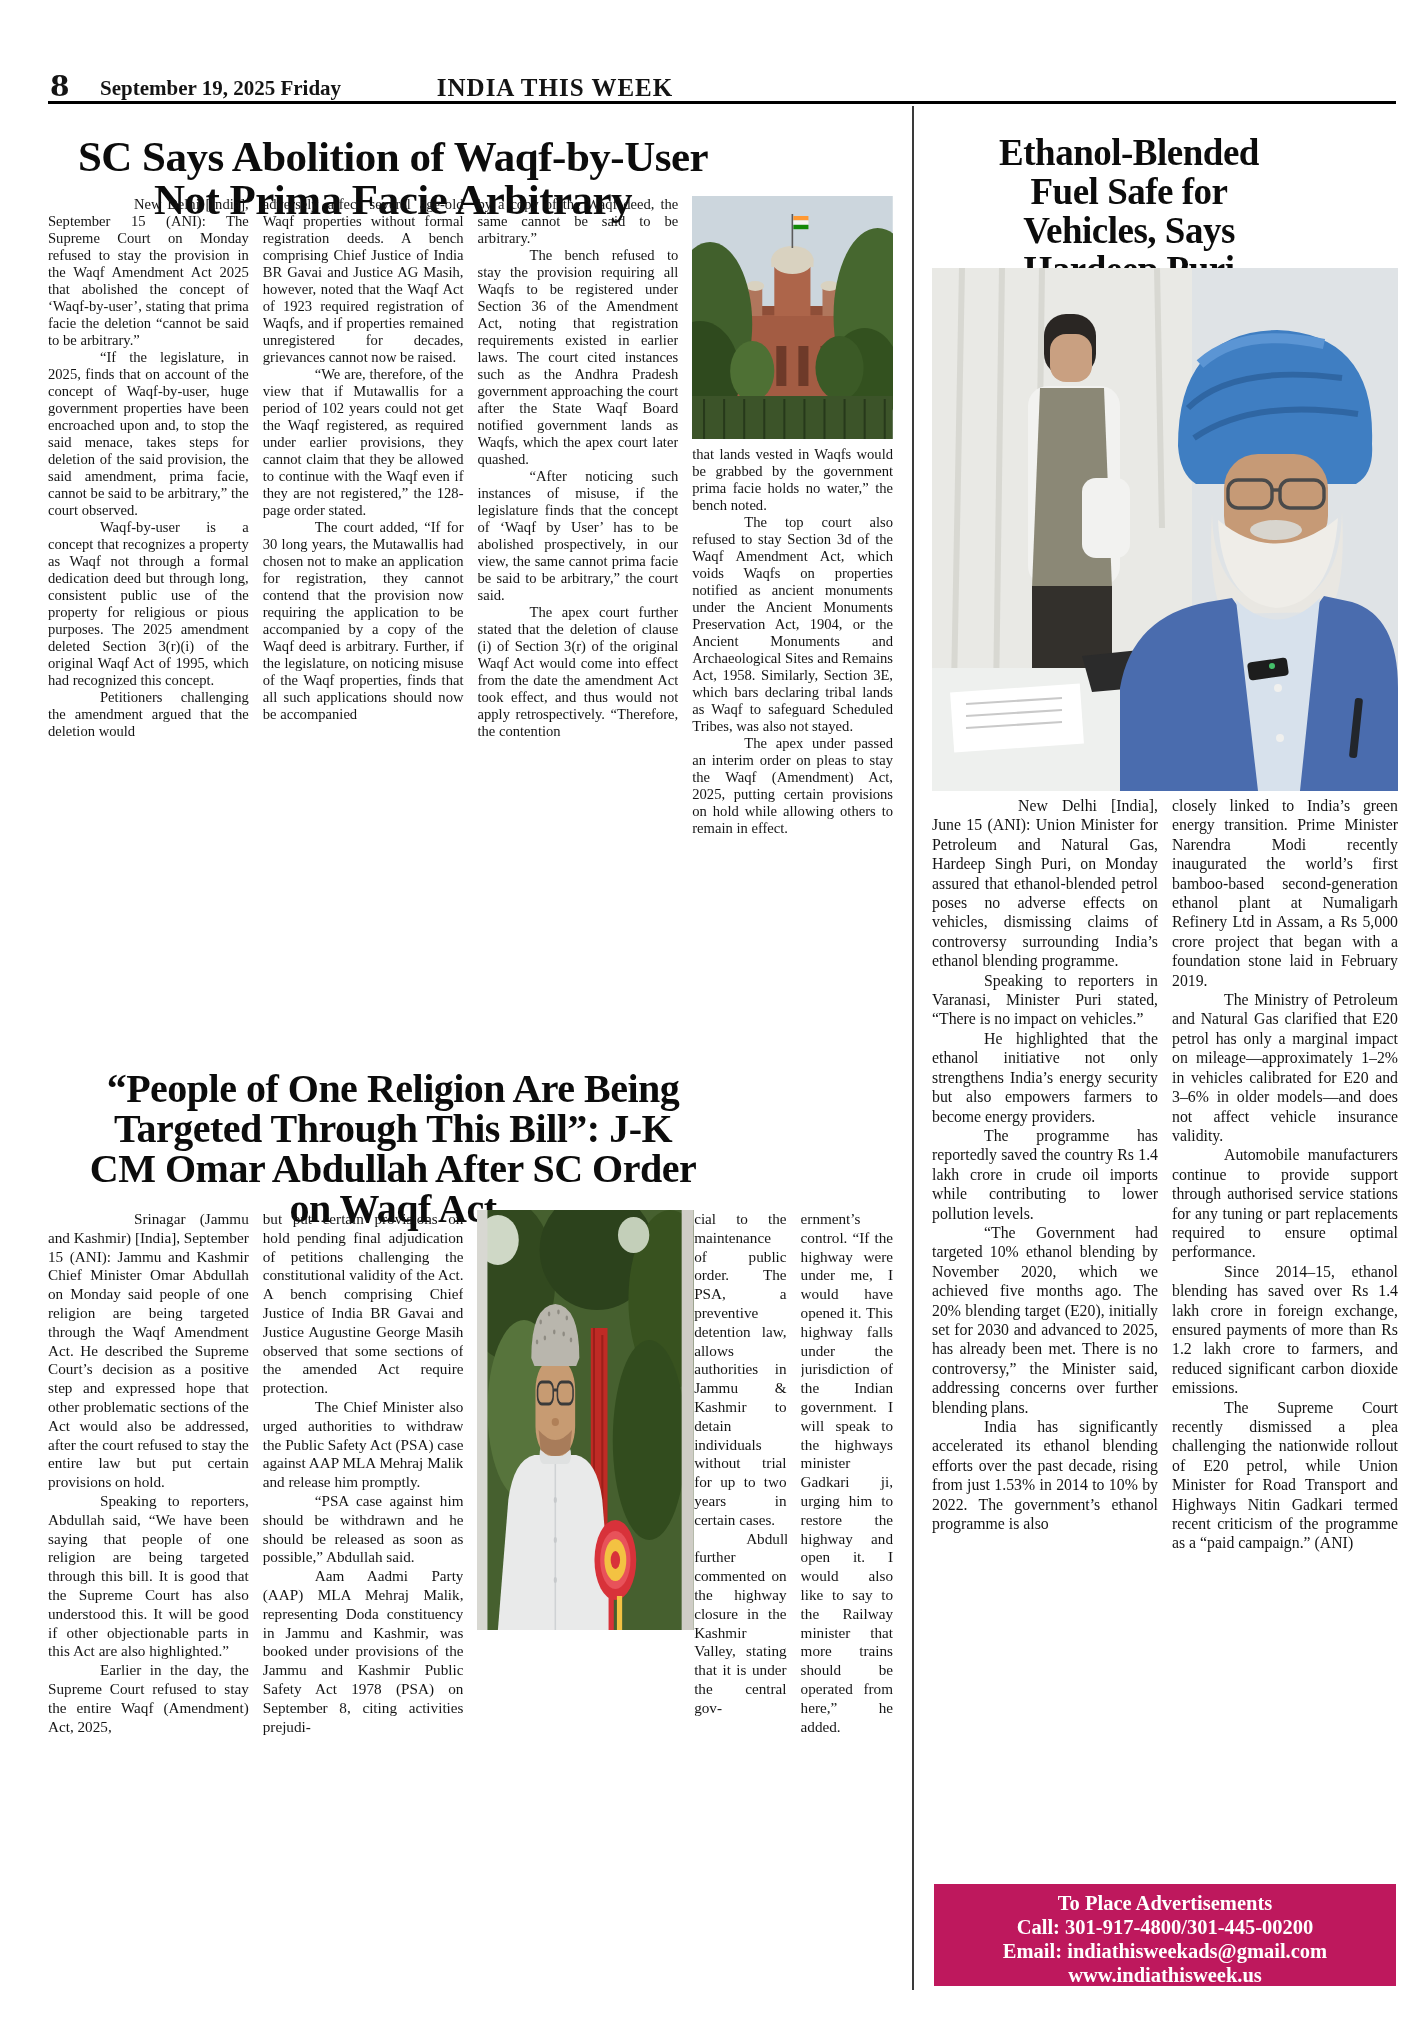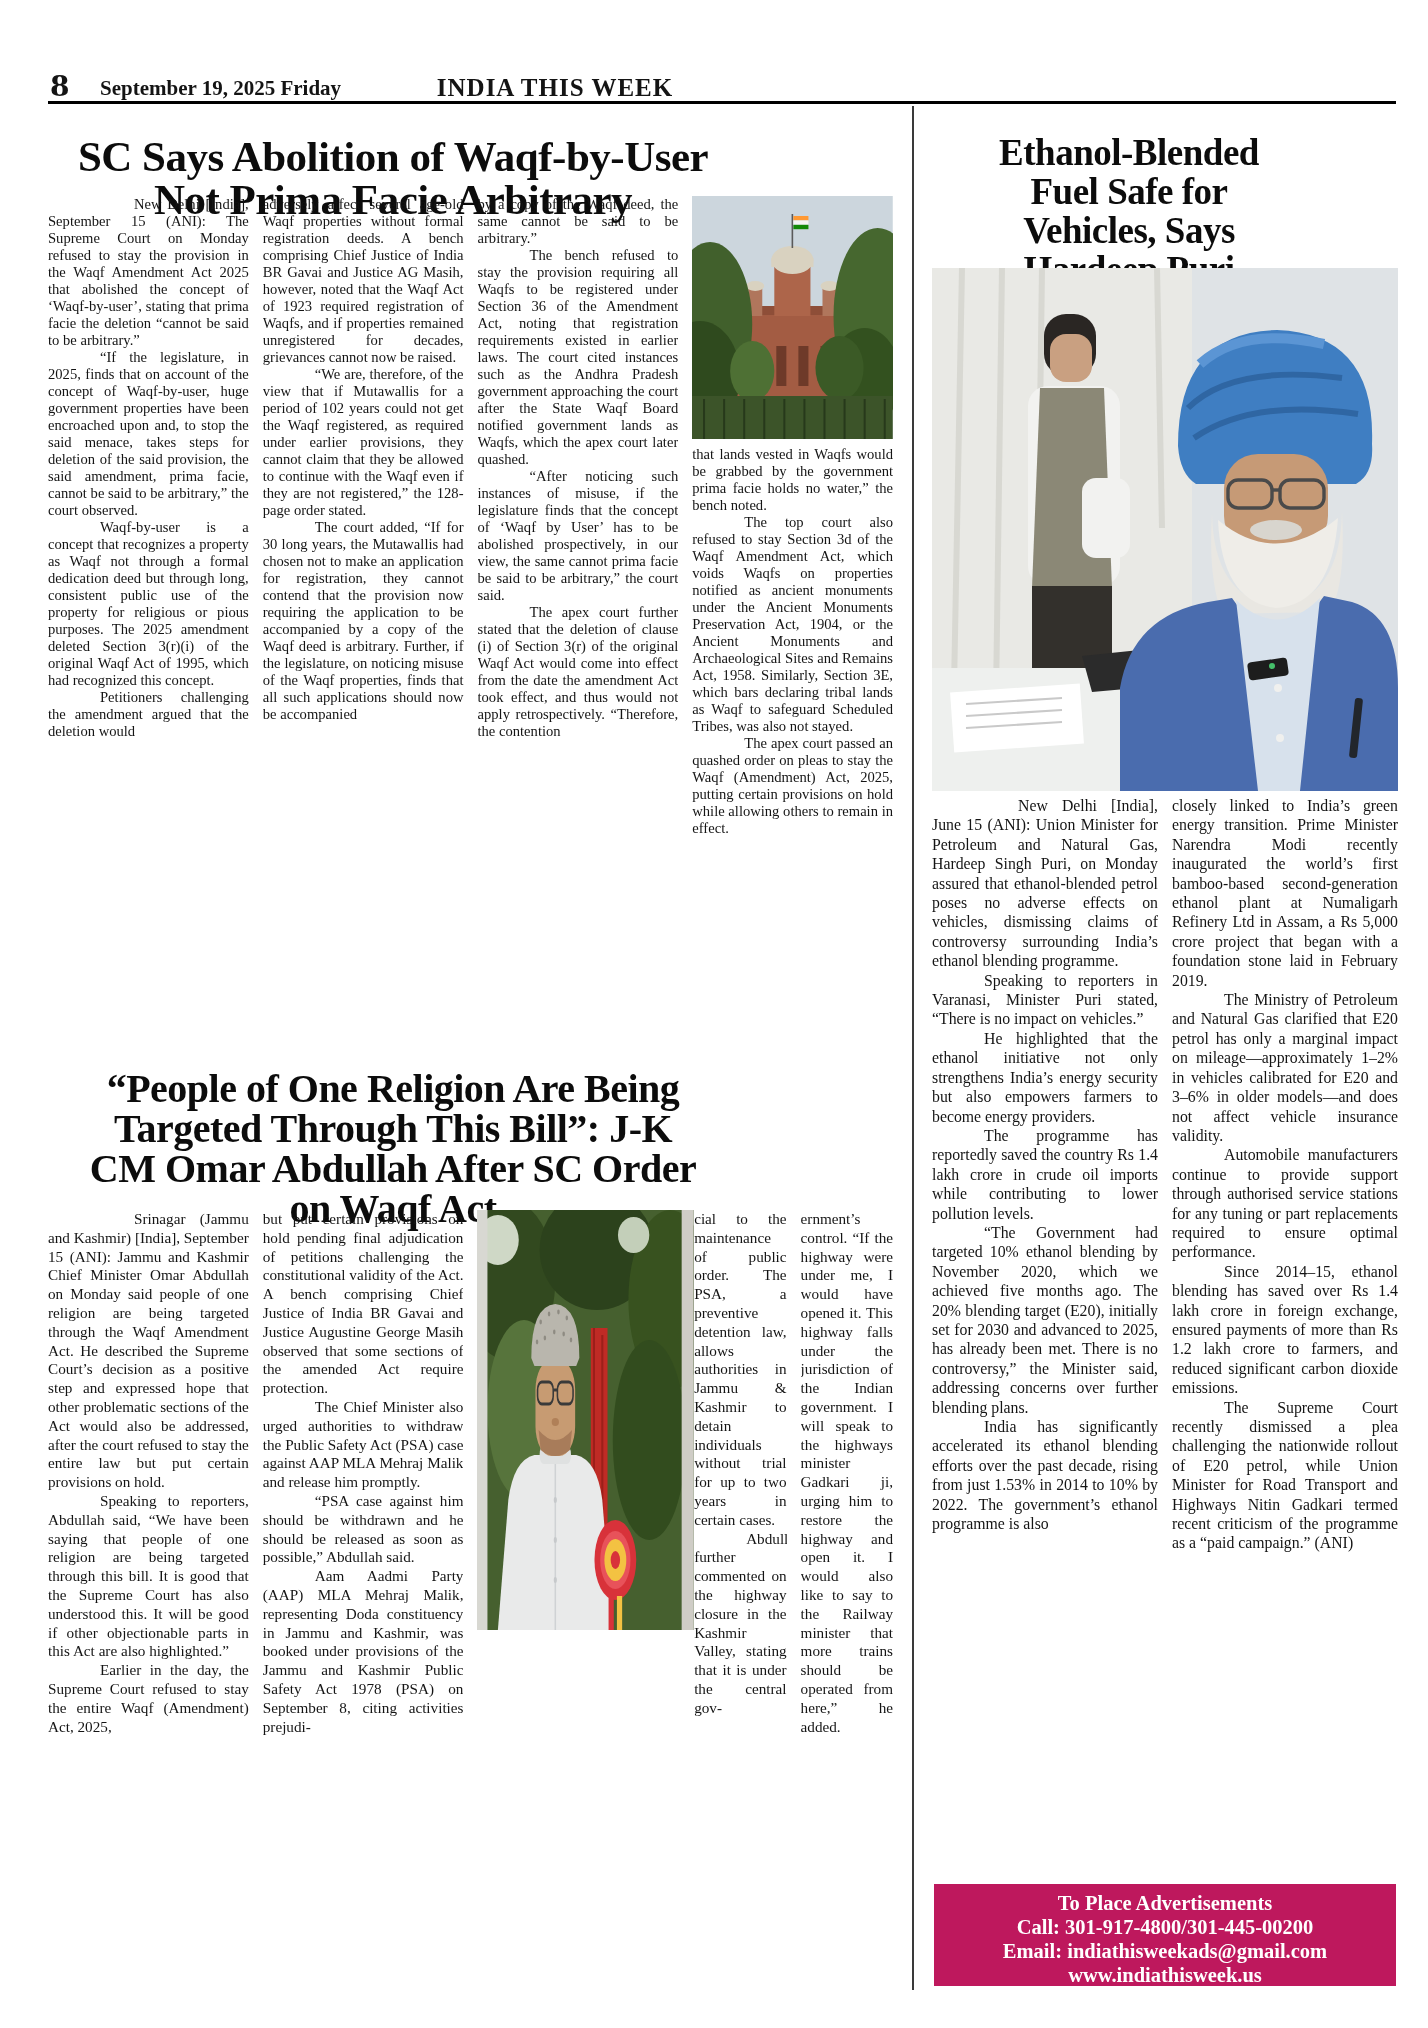--- a/index.html
+++ b/index.html
@@ -111,21 +111,21 @@
             <line x1="112" y1="203" x2="112" y2="243"></line>
           <line x1="132" y1="203" x2="132" y2="243"></line>
             <line x1="152" y1="203" x2="152" y2="243"></line>
           <line x1="172" y1="203" x2="172" y2="243"></line>
             <line x1="192" y1="203" x2="192" y2="243"></line>
         </g>
       </svg>
       <div class="col cont" style="overflow:visible;">
           <p>that lands vested in Waqfs would be grabbed by the government prima facie holds no water,” the bench noted.</p>
           <p>The top court also refused to stay Section 3d of the Waqf Amendment Act, which voids Waqfs on properties notified as ancient monuments under the Ancient Monuments Preservation Act, 1904, or the Ancient Monuments and Archaeological Sites and Remains Act, 1958. Similarly, Section 3E, which bars declaring tribal lands as Waqf to safeguard Scheduled Tribes, was also not stayed.</p>
-          <p>The apex court passed an quashed order on pleas to stay the Waqf (Amendment) Act, 2025, putting certain provisions on hold while allowing others to remain in effect.</p>
+          <p>The apex under passed an interim order on pleas to stay the Waqf (Amendment) Act, 2025, putting certain provisions on hold while allowing others to remain in effect.</p>
         </div>
     </div>
   </div>
 
   <h1 class="headline hl-omar">“People of One Religion Are Being
 Targeted Through This Bill”: J-K
 CM Omar Abdullah After SC Order
 on Waqf Act</h1>
 
   <div class="body-cols b-omar">

